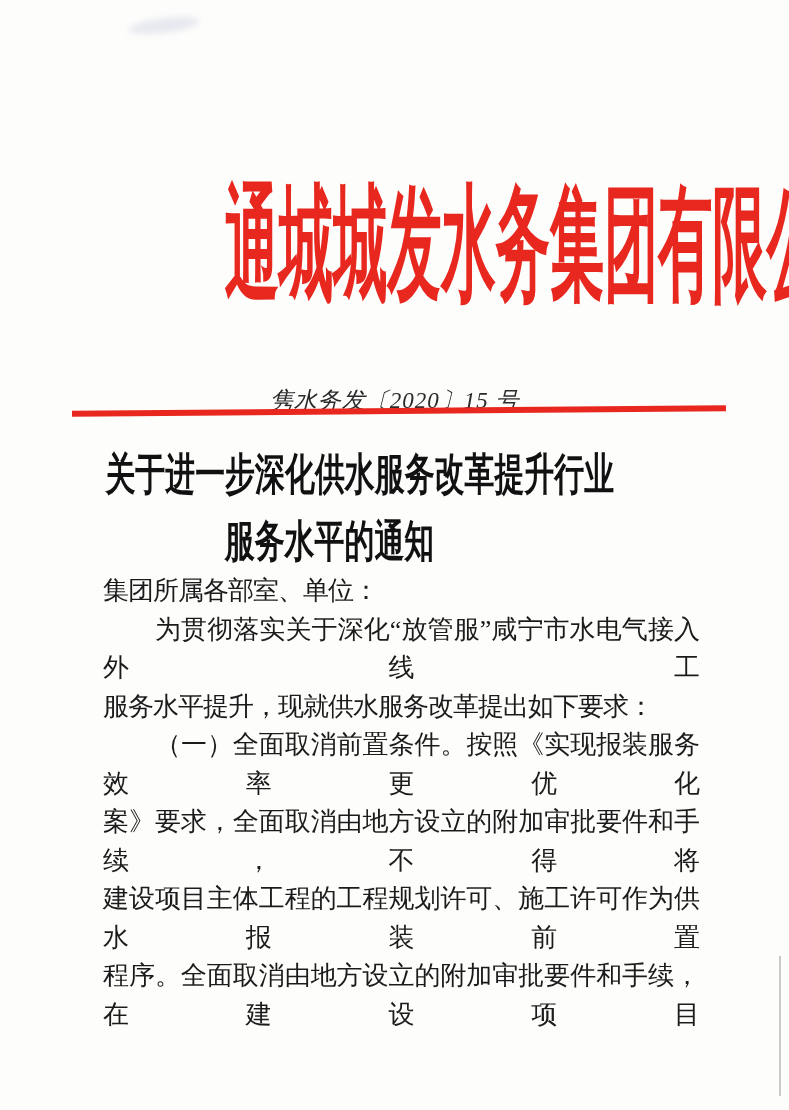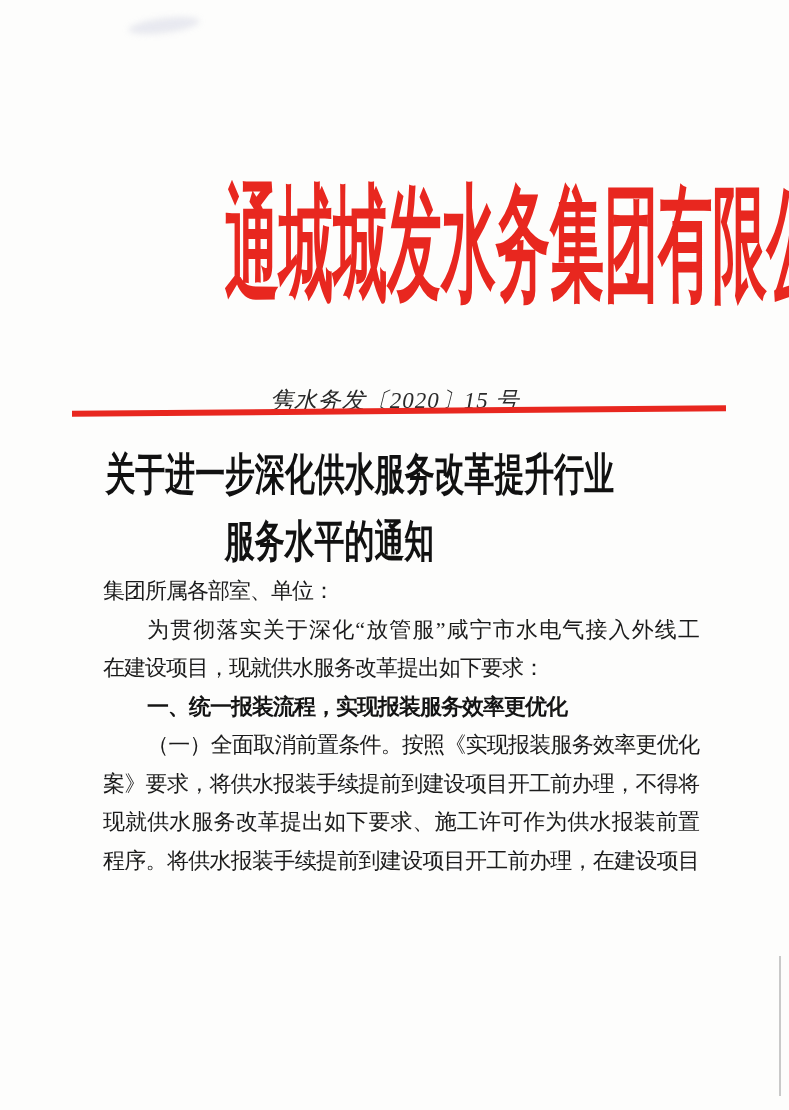--- a/index.html
+++ b/index.html
@@ -54,21 +54,21 @@
     font-size:44px; line-height:67px;
     font-weight:bold;
     white-space:nowrap;
     transform:scaleX(0.68);
     transform-origin:50% 50%;
   }
 
   .body-block {
     position:absolute; top:572px; left:103px;
     width:596px;
-    font-size:22px; line-height:38.5px;
+    font-size:26px; line-height:38.5px;
     letter-spacing:-1px;
     color:#1b1b1b;
   }
   .line { min-height:38.5px; }
   .indent { text-indent:2em; }
   .just { text-align:justify; text-align-last:justify; }
   .heading {
     font-family:"Liberation Sans", sans-serif;
     font-weight:600;
     color:#141414;
@@ -103,23 +103,22 @@
   <div class="red-line"></div>
 
   <div class="doc-title">
     <div class="t">关于进一步深化供水服务改革提升行业</div>
     <div class="t">服务水平的通知</div>
   </div>
 
   <div class="body-block">
     <div class="line">集团所属各部室、单位：</div>
     <div class="line indent just">为贯彻落实关于深化“放管服”咸宁市水电气接入外线工</div>
-    <div class="line">在建设项目，现就供水服务改革提出如下要求：</div>
-    <div class="line heading indent">一、统一报装流程，实现报装服务效率更优化</div>
+    <div class="line">服务水平提升，现就供水服务改革提出如下要求：</div>
     <div class="line indent just">（一）全面取消前置条件。按照《实现报装服务效率更优化</div>
-    <div class="line just">案》要求，将供水报装手续提前到建设项目开工前办理，不得将</div>
-    <div class="line just">现就供水服务改革提出如下要求、施工许可作为供水报装前置</div>
-    <div class="line just">程序。将供水报装手续提前到建设项目开工前办理，在建设项目</div>
+    <div class="line just">案》要求，全面取消由地方设立的附加审批要件和手续，不得将</div>
+    <div class="line just">建设项目主体工程的工程规划许可、施工许可作为供水报装前置</div>
+    <div class="line just">程序。全面取消由地方设立的附加审批要件和手续，在建设项目</div>
   </div>
 
   <div class="edge-line"></div>
 
 </div>
 
 </body></html>

